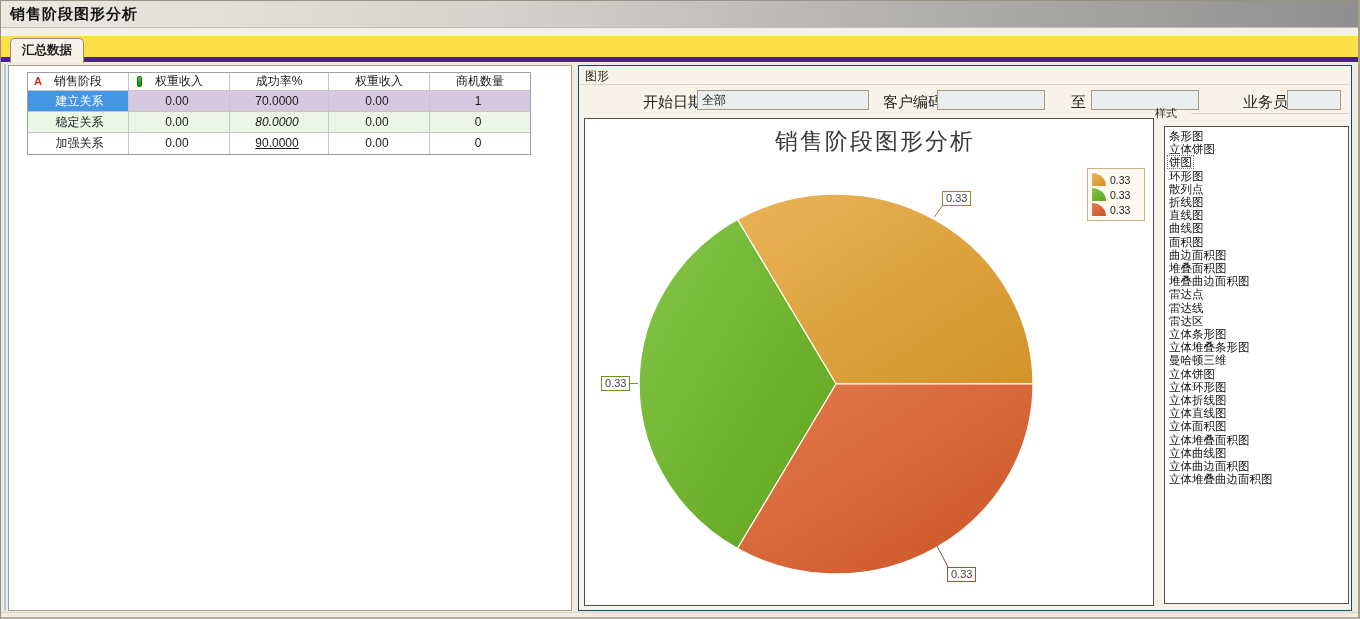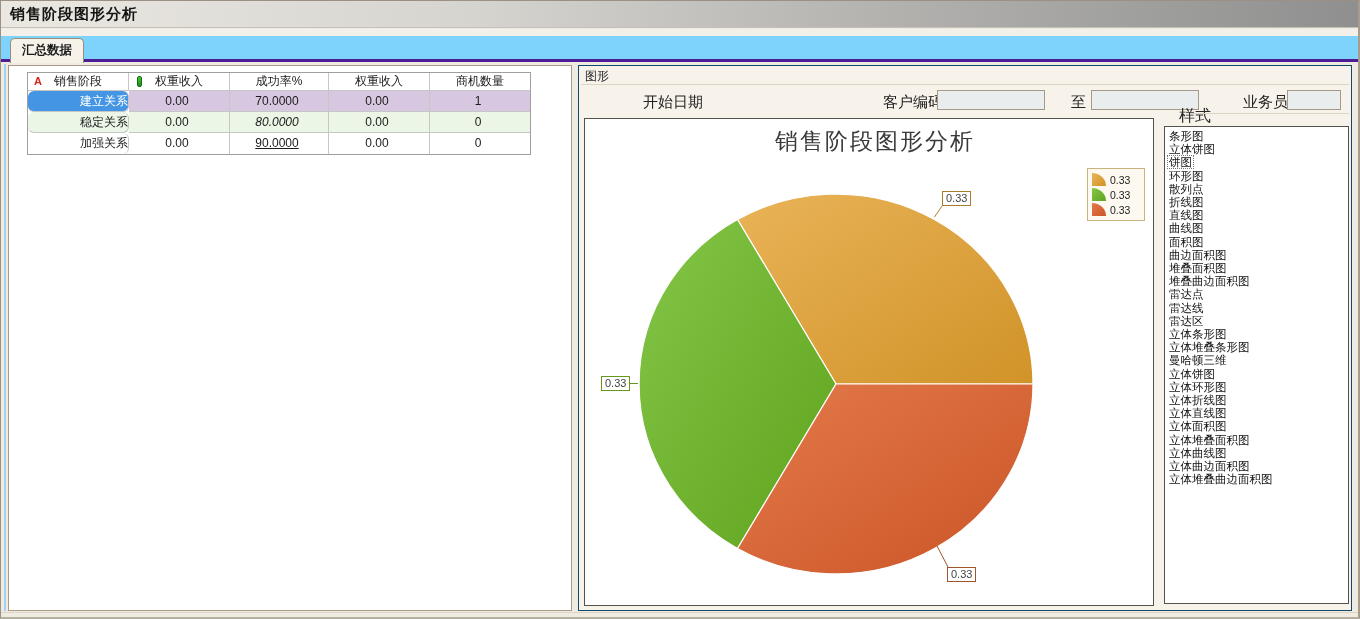--- a/index.html
+++ b/index.html
@@ -15,39 +15,39 @@
     background:linear-gradient(to right,#ebe8e2 0%,#d6d4cf 35%,#b3b2af 65%,#8f8f8f 100%);
     border-bottom:1px solid #c3c0ba;
   }
   .titlebar .title { position:absolute; left:10px; top:5px; font-size:15px; font-weight:bold; color:#141414; letter-spacing:1px; }
   .titlebar-substrip { position:absolute; left:0; top:29px; width:1360px; height:7px; background:#f3f0e9; }
   .frame { position:absolute; inset:0; border:1px solid #9a9184; border-right:2px solid #a79d8c; border-bottom:2px solid #b5afa2; pointer-events:none; z-index:50; }
   .bottom-strip { position:absolute; left:0; top:612px; width:1360px; height:7px; background:#efebe1; border-top:1px solid #ddd6c8; }
   .left-accent { position:absolute; left:4px; top:64px; width:2px; height:547px; background:#a5cff0; }
 
   
-  .tabbar { position:absolute; left:0; top:36px; width:1360px; height:26px; background:#7dd3fc; border-bottom:3px solid #4c1d95; }
+  .tabbar { position:absolute; left:0; top:36px; width:1360px; height:26px; background:#fde047; border-bottom:5px solid #4c1d95; }
   .tab {
     position:absolute; left:10px; top:2px; height:25px; padding:0 11px;
     background:#f6f2e9; border:1px solid #998d7a; border-bottom:none;
     border-radius:5px 5px 0 0; font-size:12.5px; font-weight:bold; line-height:23px; z-index:2;
   }
 
   
   .left-panel { position:absolute; left:8px; top:65px; width:564px; height:546px; background:#fff; border:1px solid #a89c88; }
   .grid { position:absolute; left:18px; top:6px; border:1px solid #9f9f9f; background:#fff; }
   .grid-row, .grid-header { display:flex; }
   .hcell, .cell {
     border-right:1px solid #c6c6c6; border-bottom:1px solid #c6c6c6;
     font-size:12px; overflow:hidden; white-space:nowrap; position:relative;
   }
   .hcell { height:18px; line-height:17px; text-align:center; background:#fff; }
   .cell { height:21px; line-height:20px; }
   .c1 { width:101px; } .c2 { width:101px; } .c3 { width:99px; } .c4 { width:101px; } .c5 { width:100px; border-right:none; }
-  .cell.stage { text-align:right; padding-left:3px;border-radius:6px; }
+  .cell.stage { text-align:center; padding-left:3px; }
   .cell.num { text-align:center; padding-right:4px; }
   .grid-row:last-child .cell { border-bottom:none; }
   .icon-a { position:absolute; left:6px; top:0; color:#d42a20; font-weight:bold; font-size:11px; }
   .icon-field { position:absolute; left:8px; top:3px; width:5px; height:11px;
     background:linear-gradient(#46c63e,#1d8a17); border:1px solid #156a12; border-radius:2px; }
 
   
   .right-panel { position:absolute; left:578px; top:65px; width:774px; height:546px; background:#f7f3ea; border:1px solid #0c4a6e; }
   .gp-caption { position:absolute; left:6px; top:2px; font-size:12px; color:#2a2a2a; }
   .gp-line { position:absolute; left:2px; right:2px; top:18px; height:1px; background:#dcd5c6; }
@@ -74,21 +74,21 @@
   .co-bottom { left:362px; top:448px; border-color:#a2542c; }
   .legend {
     position:absolute; left:502px; top:49px; width:58px; background:#fdf9f0;
     border:1px solid #c9b37f; padding:3px 4px;
   }
   .legend-row { display:flex; align-items:center; height:15px; }
   .legend-swatch { width:14px; height:13px; border-radius:0 100% 0 0; margin-right:4px; flex:none; }
   .legend-label { font-size:10.5px; color:#222; }
 
   
-  .sp-caption { position:absolute; left:600px; top:40px; font-size:16px; color:#2a2a2a; }
+  .sp-caption { position:absolute; left:576px; top:40px; font-size:11px; color:#2a2a2a; }
   .sp-line { position:absolute; left:612px; width:158px; top:47px; height:1px; background:#dcd5c6; }
   .style-list {
     position:absolute; left:585px; top:60px; width:185px; height:478px;
     background:#fff; border:1px solid #55524c; overflow:hidden; padding:3px 0 0 3px;
   }
   .list-item { font-size:11.5px; line-height:13.2px; white-space:nowrap; color:#111; }
   .list-item span { padding:0 1px; }
   .list-item.selected span { outline:1px dotted #777; }
 </style>
 </head>
@@ -149,20 +149,21 @@
   </div>
 </div>
 
 <div style="position:absolute;left:572px;top:65px;width:6px;height:546px;"></div>
 
 <div class="right-panel">
   <div class="gp-caption">图形</div>
   <div class="gp-line"></div>
 
   <div class="flabel lbl-start">开始日期</div>
+  <input class="finput inp-start" value="全部" style="">
   <div class="flabel lbl-cust">客户编码</div>
   <input class="finput inp-cust" value="" style="">
   <div class="flabel lbl-to">至</div>
   <input class="finput inp-to" value="" style="">
   <div class="flabel lbl-sales">业务员</div>
   <input class="finput inp-sales" value="" style="">
 
   <div class="chart-box">
     <div class="chart-title">销售阶段图形分析</div>
 

